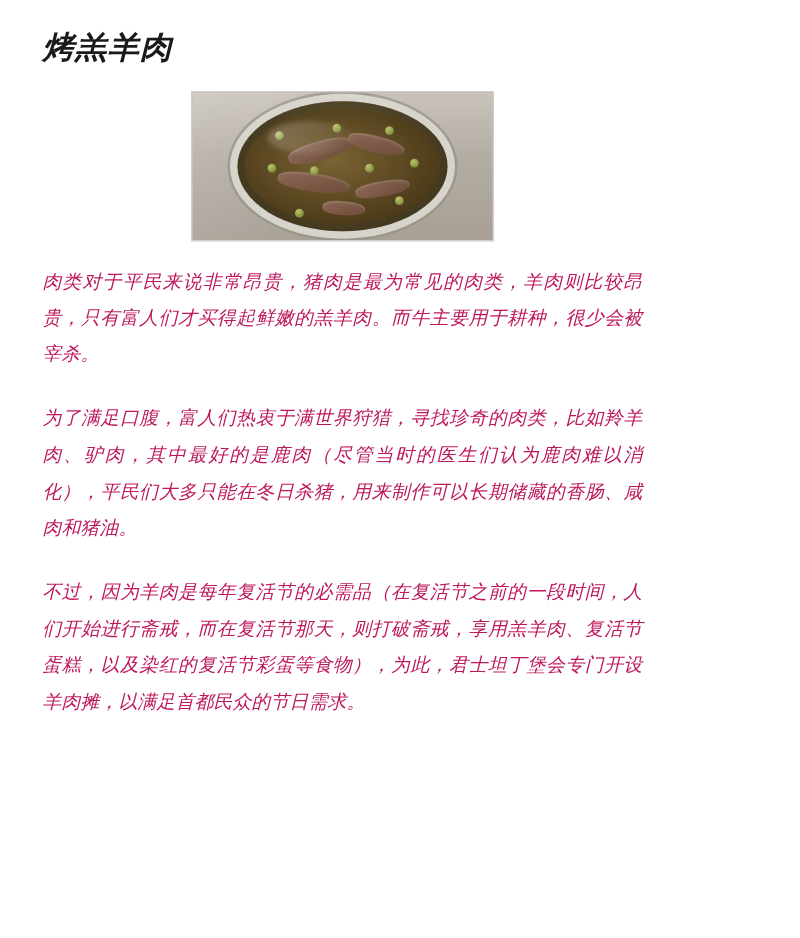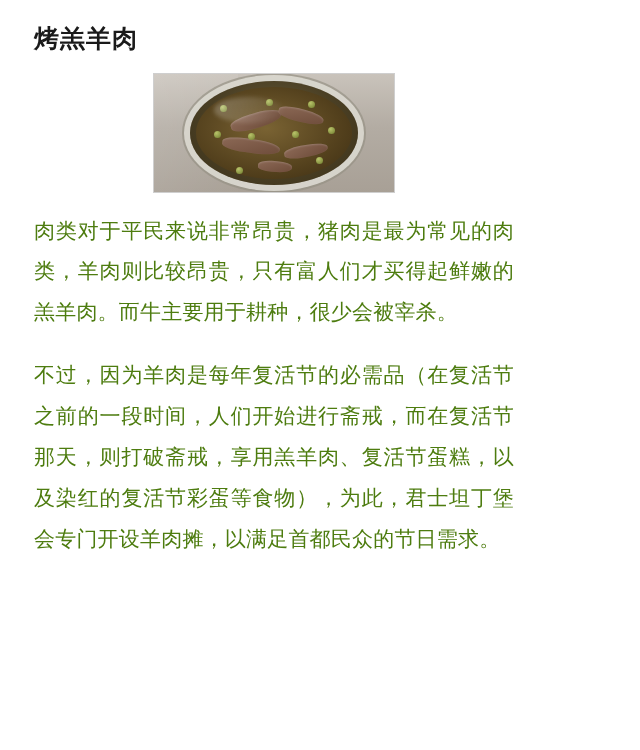--- a/index.html
+++ b/index.html
@@ -12,20 +12,21 @@
     height: 750px;
     font-family: "Liberation Sans", "DejaVu Sans", sans-serif;
     color: #222222;
     overflow: hidden;
   }
   .page {
     box-sizing: border-box;
     width: 548px;
     height: 750px;
     padding: 22px 34px 0 34px;
+    font-style: italic;
   }
   .article-title {
     font-size: 25px;
     font-weight: bold;
     color: #1a1a1a;
     letter-spacing: 1px;
     margin: 0 0 18px 0;
     line-height: 1.3;
   }
   .figure {
@@ -110,23 +111,23 @@
     position: absolute;
     left: 18px;
     top: 10px;
     width: 70px;
     height: 26px;
     border-radius: 50%;
     background: linear-gradient(120deg, rgba(255,255,255,0.25), rgba(255,255,255,0));
     filter: blur(2px);
   }
   .body-text p {
-    font-size: 21px;
+    font-size: 15px;
     line-height: 1.95;
-    color: #4d7c0f;
+    color: #be185d;
     margin: 0 0 22px 0;
     text-align: justify;
     letter-spacing: 0.2px;
   }
   .body-text p:last-child { margin-bottom: 16px; }
 </style>
 </head>
 <body>
 
 <div class="page">
@@ -153,16 +154,17 @@
           <div class="pea p8"></div>
           <div class="pea p9"></div>
           <div class="sheen"></div>
         </div>
       </div>
     </div>
   </div>
 
   <div class="body-text">
     <p>肉类对于平民来说非常昂贵，猪肉是最为常见的肉类，羊肉则比较昂贵，只有富人们才买得起鲜嫩的羔羊肉。而牛主要用于耕种，很少会被宰杀。</p>
+    <p>为了满足口腹，富人们热衷于满世界狩猎，寻找珍奇的肉类，比如羚羊肉、驴肉，其中最好的是鹿肉（尽管当时的医生们认为鹿肉难以消化），平民们大多只能在冬日杀猪，用来制作可以长期储藏的香肠、咸肉和猪油。</p>
     <p>不过，因为羊肉是每年复活节的必需品（在复活节之前的一段时间，人们开始进行斋戒，而在复活节那天，则打破斋戒，享用羔羊肉、复活节蛋糕，以及染红的复活节彩蛋等食物），为此，君士坦丁堡会专门开设羊肉摊，以满足首都民众的节日需求。</p>
   </div>
 
 </div>
 
 </body></html>

